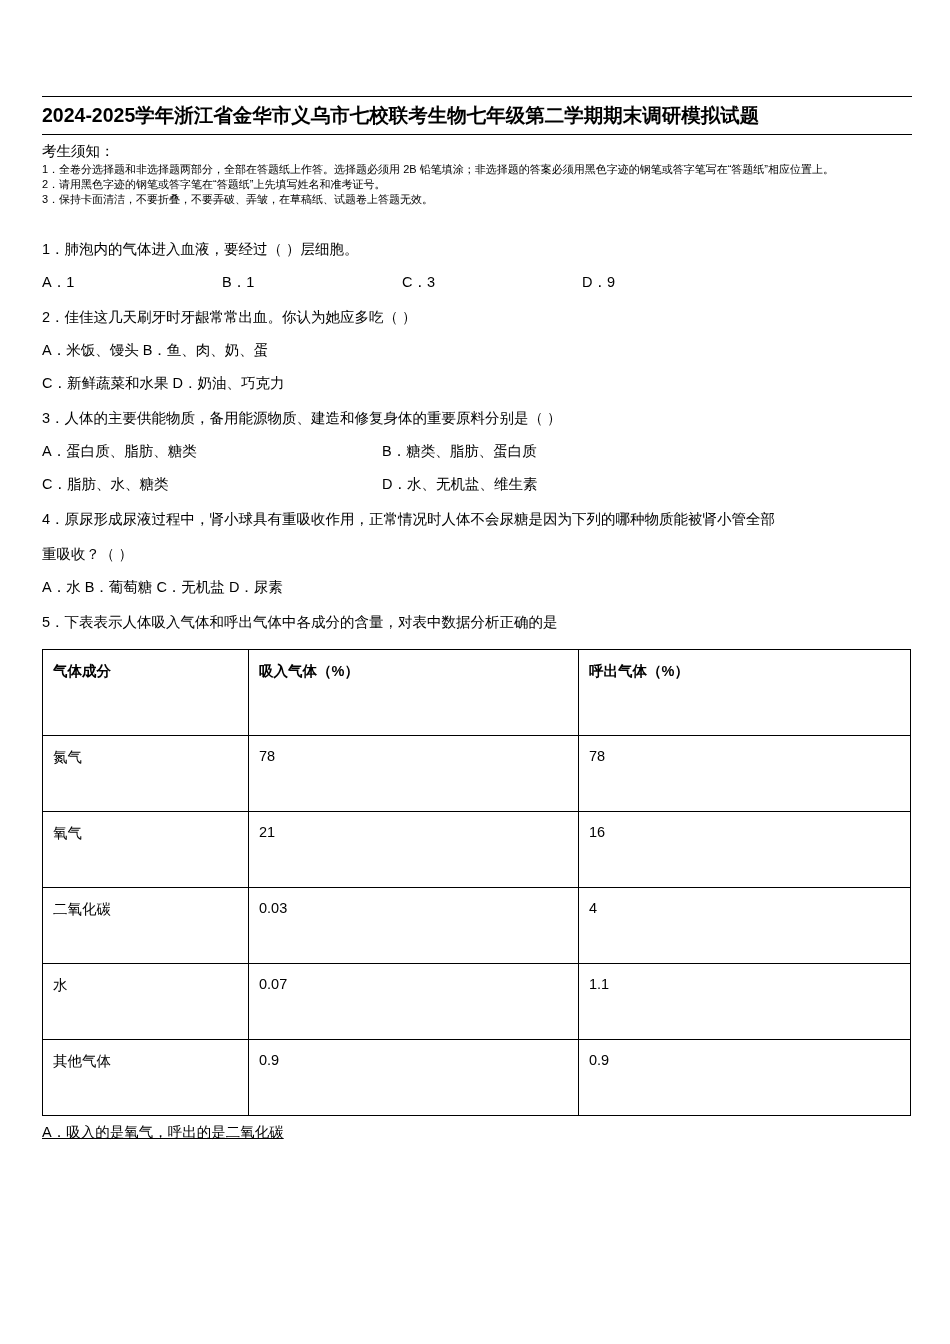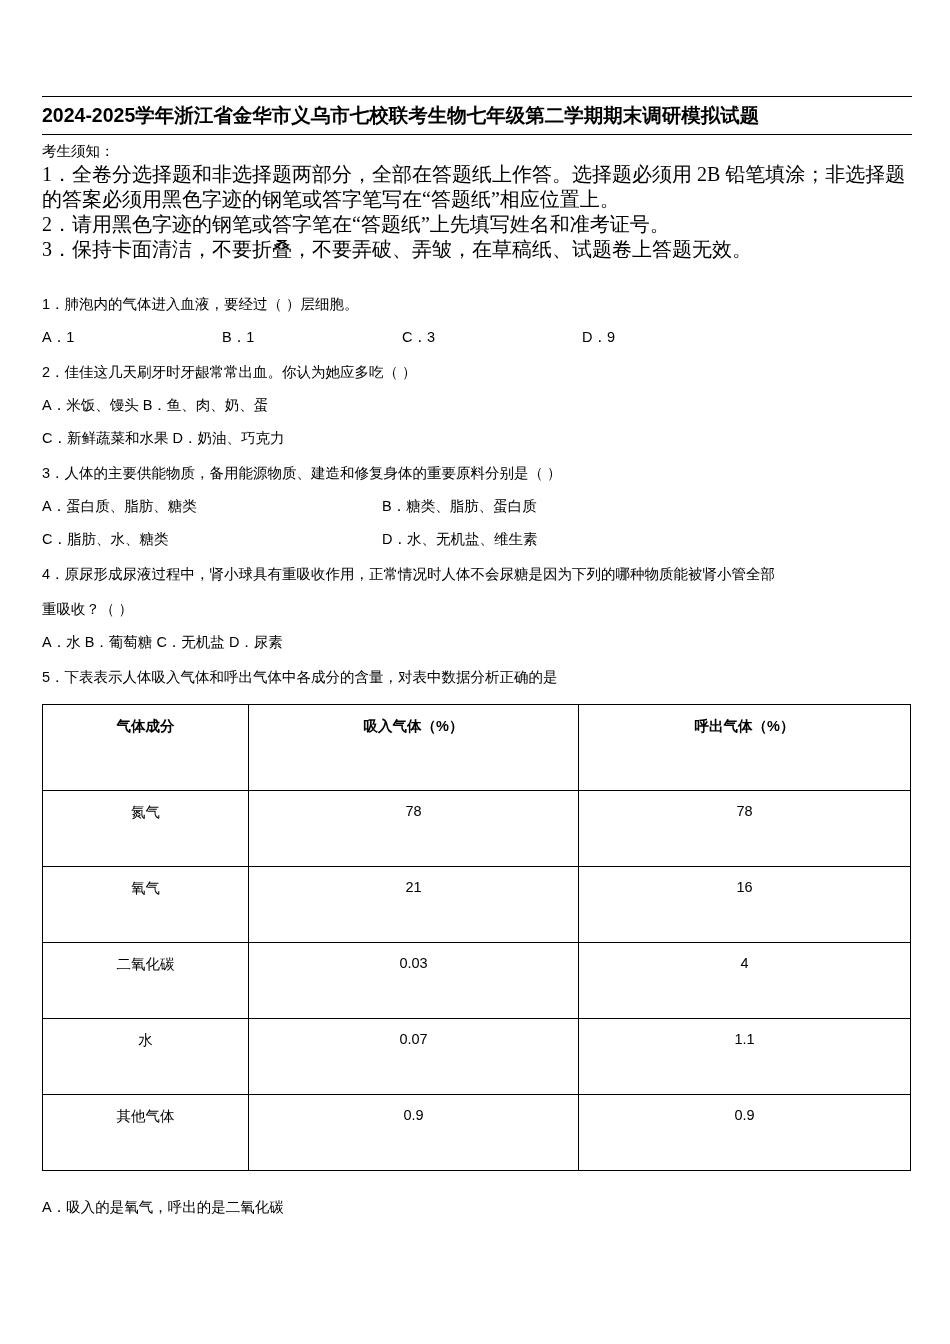--- a/index.html
+++ b/index.html
@@ -39,23 +39,23 @@
     white-space: nowrap;
     letter-spacing: 0px;
   }
   .notice-head {
     font-family: "Liberation Sans", "DejaVu Sans", sans-serif;
     font-size: 14.5px;
     margin-top: 5px;
     line-height: 22px;
   }
   .notice-line {
-    font-family: Liberation Serif, serif;
-    font-size: 20px;
-    line-height: 25px;
+    font-family: Liberation Sans, sans-serif;
+    font-size: 11px;
+    line-height: 15px;
   }
   .q {
     font-family: "Liberation Sans", "DejaVu Sans", sans-serif;
     font-size: 14.5px;
     line-height: 25px;
     margin-top: 30px;
   }
   .q.tight {
     margin-top: 10px;
   }
@@ -76,40 +76,41 @@
   .opts-half .col-a { width: 340px; }
   .opts-flow { display: block; }
   table.gas {
     border-collapse: collapse;
     width: 868px;
     margin-top: 14px;
     table-layout: fixed;
   }
   table.gas th, table.gas td {
     border: 1px solid #000;
-    text-align: center;
+    text-align: left;
     vertical-align: top;
     padding: 12px 10px 0 10px;
     font-family: "Liberation Sans", "DejaVu Sans", sans-serif;
     font-size: 14.5px;
     height: 76px;
     box-sizing: border-box;
   }
   table.gas th {
     font-weight: bold;
     height: 86px;
   }
   table.gas col.c1 { width: 206px; }
   table.gas col.c2 { width: 330px; }
   table.gas col.c3 { width: 332px; }
   .after-table {
     font-family: "Liberation Sans", "DejaVu Sans", sans-serif;
     font-size: 14.5px;
     line-height: 25px;
-    margin-top: 24px;
+    margin-top: 4px;
+    text-decoration: underline;
   }
 </style>
 </head>
 <body>
 
 <div class="page">
   <div class="content">
 
     <div class="doc-title">2024-2025学年浙江省金华市义乌市七校联考生物七年级第二学期期末调研模拟试题</div>
 

